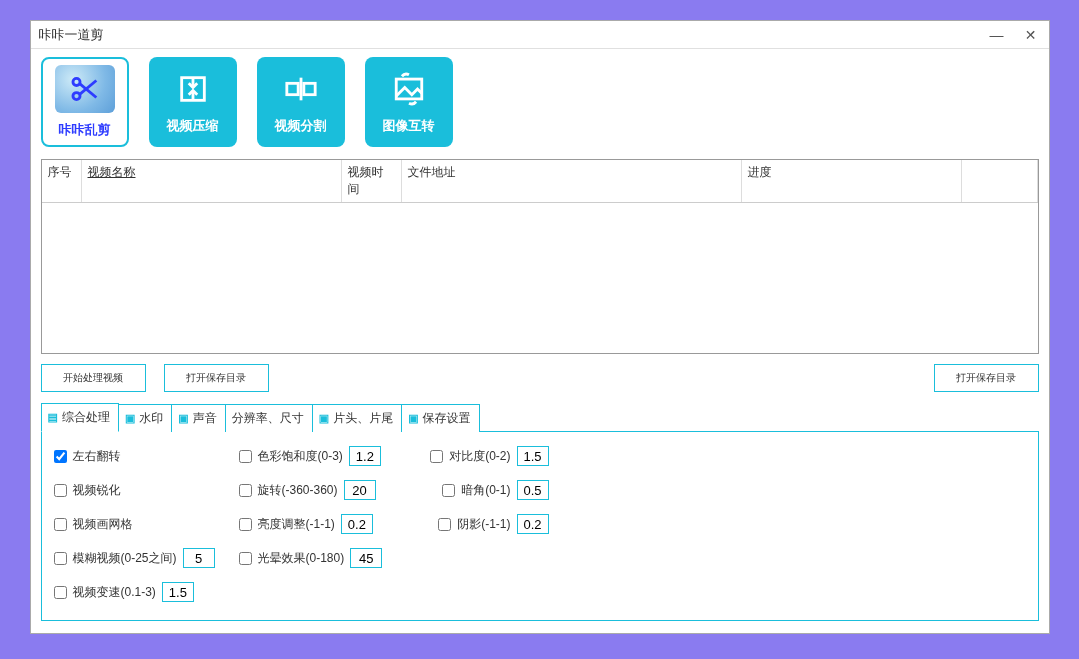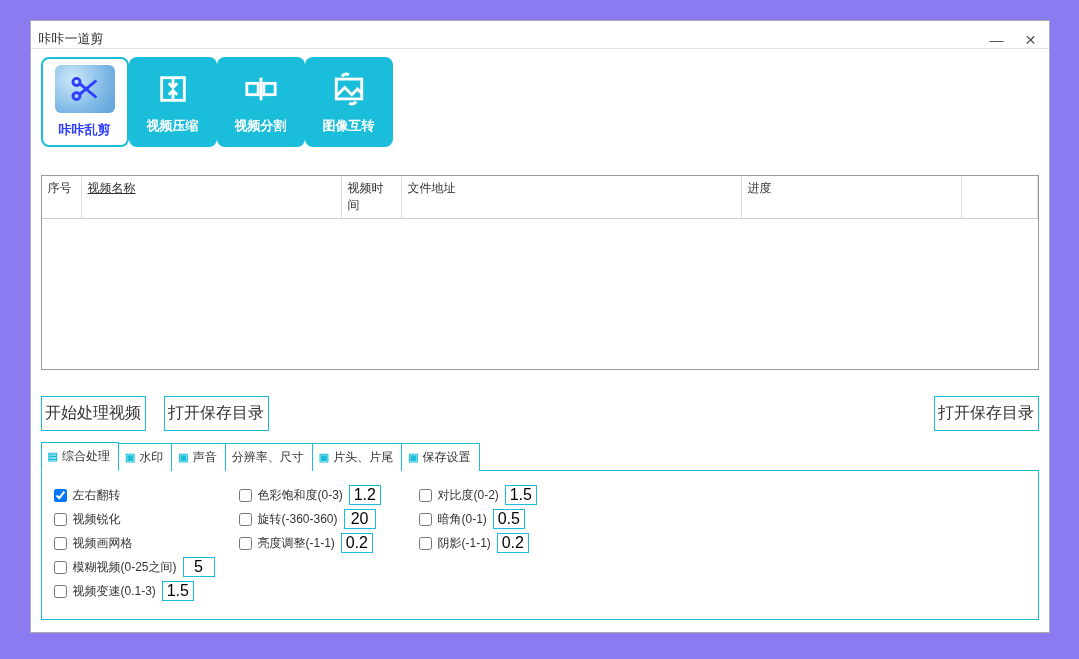--- a/index.html
+++ b/index.html
@@ -12,33 +12,34 @@
   }
   .window {
     width: 1020px;
     margin: 0 auto;
     background: #fff;
     border: 1px solid #aaa;
   }
   .titlebar {
     height: 28px;
     display: flex;
-    align-items: flex-end;
+    align-items: center;
     justify-content: space-between;
     padding: 0 8px;
     border-bottom: 1px solid #e0e0e0;
   }
   .titlebar-left { font-size: 13px; color: #333; }
   .titlebar-right { display: flex; gap: 14px; }
   .titlebar-right span {
     cursor: pointer; color: #555; font-size: 14px;
     width: 20px; text-align: center;
   }
   .toolbar {
     display: flex;
+    gap: 20px;
     padding: 8px 10px 12px 10px;
   }
   .tool-btn {
     width: 88px;
     height: 90px;
     border-radius: 8px;
     display: flex;
     flex-direction: column;
     align-items: center;
     justify-content: center;
@@ -61,21 +62,21 @@
   }
   .icon-wrap.scissor {
     width: 60px; height: 48px;
     background: radial-gradient(circle at 30% 30%, #cdeaf7, #7fb9e6 60%, #5d9fd9);
     border-radius: 6px;
   }
   .icon-wrap svg { stroke: #fff; stroke-width: 2; fill: none; }
   .tool-label { font-weight: bold; }
 
   .table-section {
-    margin: 16px 10px;
+    margin: 0 10px;
     border: 1px solid #999;
     height: 195px;
     overflow: hidden;
   }
   .thead {
     display: flex;
     border-bottom: 1px solid #ccc;
     background: #fff;
     font-size: 12px;
   }
@@ -97,21 +98,21 @@
     gap: 18px;
     align-items: center;
   }
   .action-btn {
     border: 1px solid #1abedb;
     background: #fff;
     color: #333;
     padding: 6px 0;
     width: 105px;
     text-align: center;
-    font-size: 16px;
+    font-size: 10px;
     cursor: pointer;
   }
   .spacer { flex: 1; }
 
   .tabbar {
     display: flex;
     margin: 0 10px;
     font-size: 12px;
     align-items: flex-end;
   }
@@ -138,42 +139,42 @@
   .panel {
     border: 1px solid #1abedb;
     margin: 0 10px 12px 10px;
     padding: 14px 12px 18px 12px;
     display: flex;
     gap: 0;
   }
   .col {
     display: flex;
     flex-direction: column;
-    gap: 4px;
+    gap: 14px;
   }
   .col1 { width: 185px; }
   .col2 { width: 180px; }
-  .col3 { width: 130px; }
+  .col3 { width: 130px; align-items: flex-end; }
   .row {
     display: flex;
     align-items: center;
     gap: 6px;
     font-size: 12px;
     color: #333;
     height: 20px;
   }
   .row input[type="checkbox"] {
     width: 13px; height: 13px; margin: 0;
   }
   .num-input {
     width: 32px;
     height: 20px;
     border: 1px solid #1abedb;
     text-align: center;
-    font-size: 16px;
+    font-size: 13px;
     padding: 0;
   }
 </style>
 </head>
 <body>
 
 <div class="window">
 
   <div class="titlebar">
     <div class="titlebar-left">咔咔一道剪</div>
@@ -309,20 +310,25 @@
       <div class="row">
           <input type="checkbox" style="">
           <span>旋转(-360-360)</span>
           <input class="num-input" value="20" style="">
         </div>
       <div class="row">
           <input type="checkbox" style="">
           <span>亮度调整(-1-1)</span>
           <input class="num-input" value="0.2" style="">
         </div>
+      <div class="row">
+          <input type="checkbox" style="">
+          <span>光晕效果(0-180)</span>
+          <input class="num-input" value="45" style="">
+        </div>
     </div>
 
     <div class="col col3">
       <div class="row">
           <input type="checkbox" style="">
           <span>对比度(0-2)</span>
           <input class="num-input" value="1.5" style="">
         </div>
       <div class="row">
           <input type="checkbox" style="">

